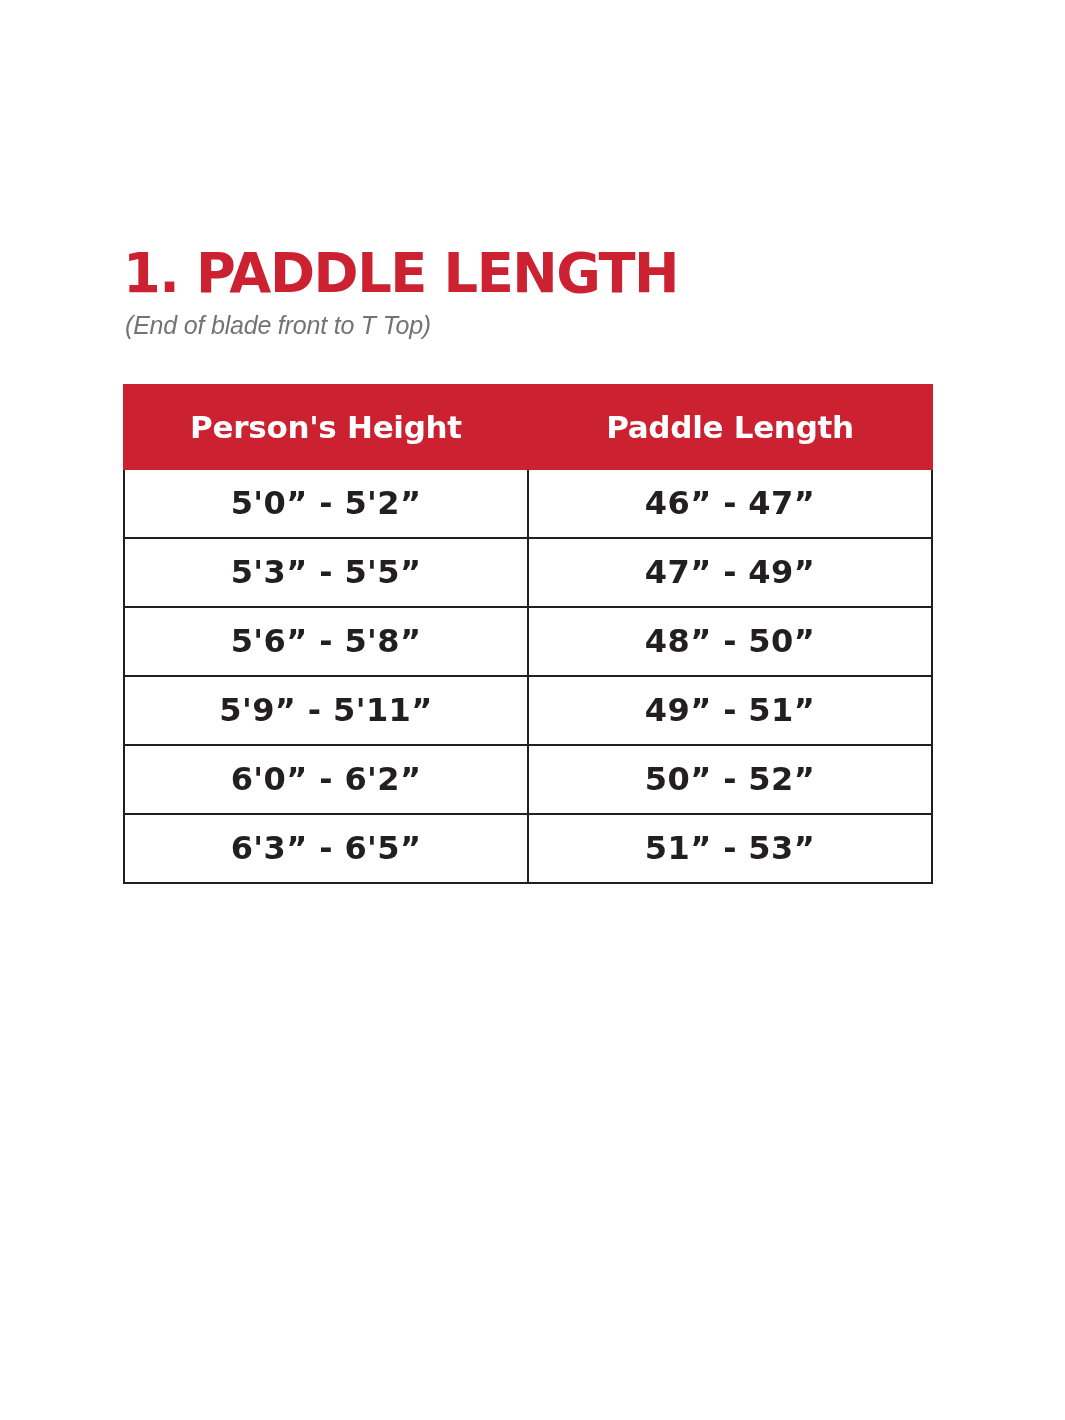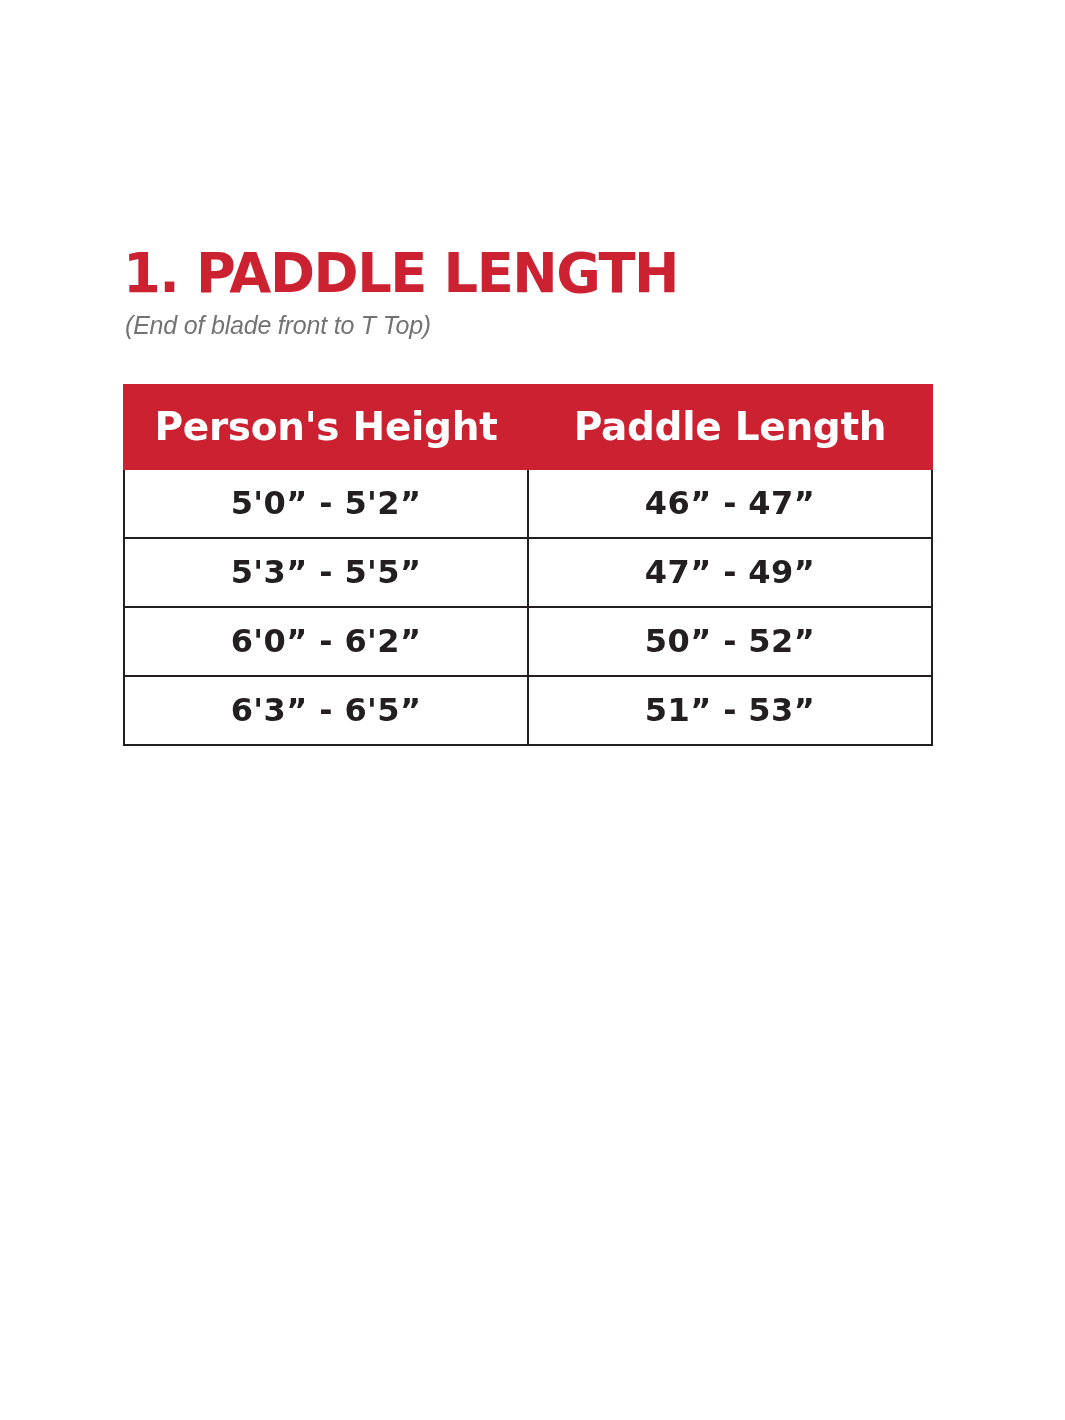--- a/index.html
+++ b/index.html
@@ -58,21 +58,21 @@
   table.size-table td {
     border: 2px solid #231f20;
     text-align: center;
     font-family: "DejaVu Sans", sans-serif;
     font-weight: bold;
   }
   table.size-table thead th {
     background: #cc2131;
     color: #ffffff;
     border-color: #cc2131;
-    font-size: 39px;
+    font-size: 31px;
     height: 82px;
     letter-spacing: -0.3px;
     padding: 0 4px;
   }
   table.size-table tbody td {
     font-size: 32px;
     height: 67px;
     color: #231f20;
     letter-spacing: 0.4px;
     padding: 0 4px;
@@ -112,20 +112,28 @@
       <tbody>
         <tr>
           <td>5'0” - 5'2”</td>
           <td>46” - 47”</td>
         </tr>
         <tr>
           <td>5'3” - 5'5”</td>
           <td>47” - 49”</td>
         </tr>
         <tr>
+          <td>5'6” - 5'8”</td>
+          <td>48” - 50”</td>
+        </tr>
+        <tr>
+          <td>5'9” - 5'11”</td>
+          <td>49” - 51”</td>
+        </tr>
+        <tr>
           <td>6'0” - 6'2”</td>
           <td>50” - 52”</td>
         </tr>
         <tr>
           <td>6'3” - 6'5”</td>
           <td>51” - 53”</td>
         </tr>
       </tbody>
     </table>
 

